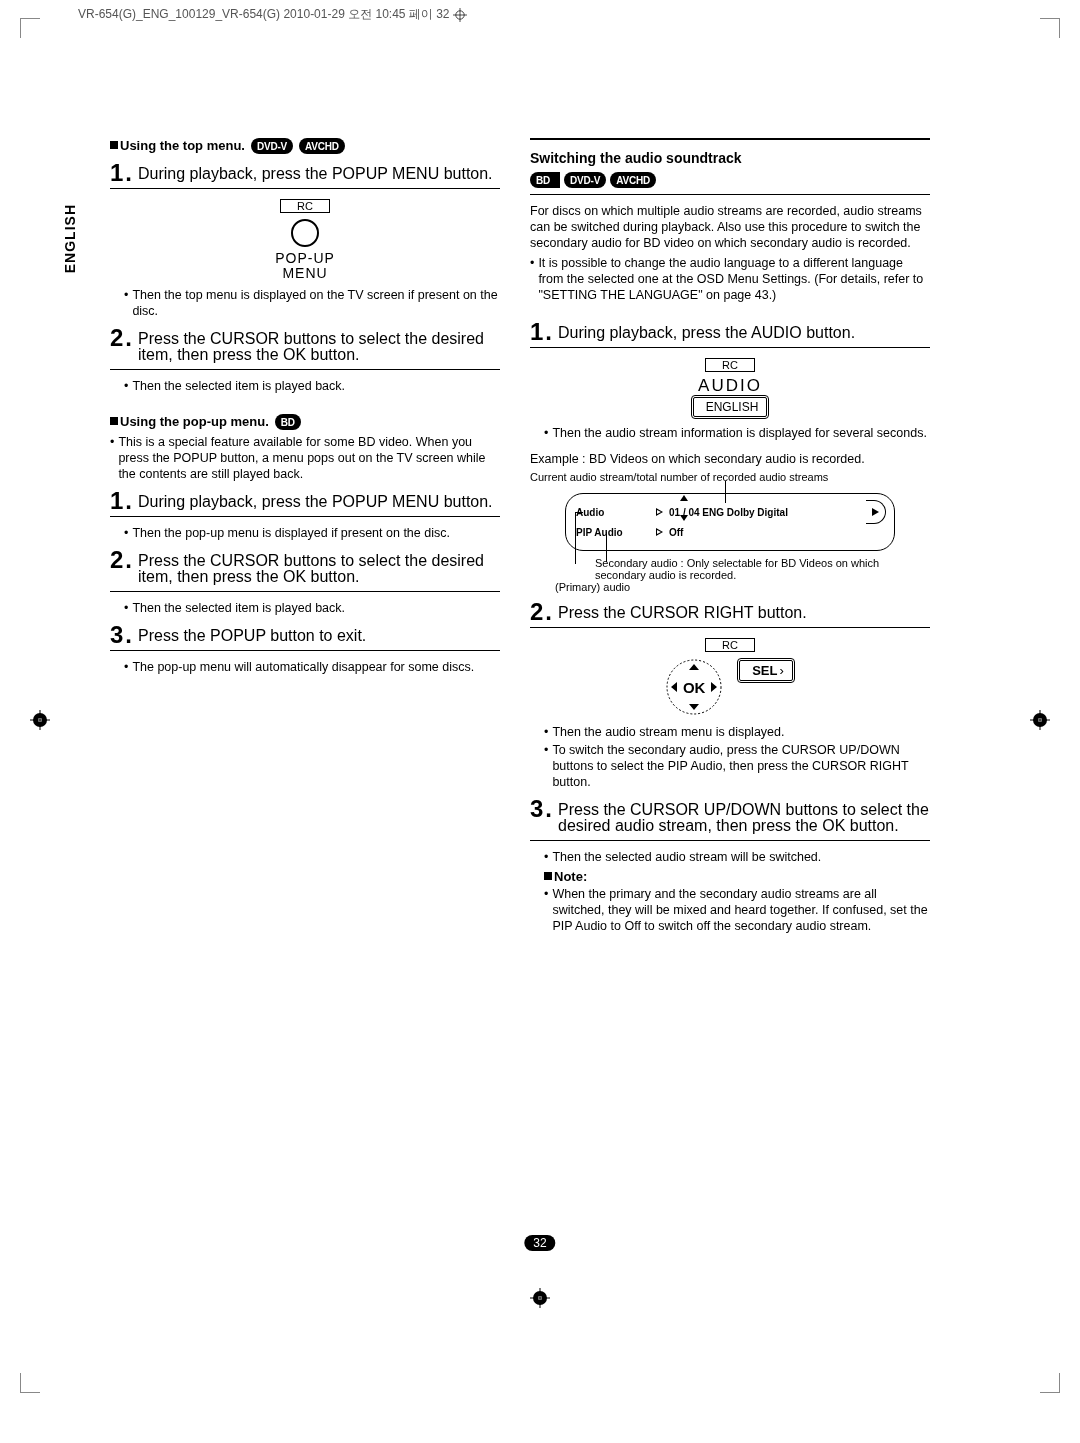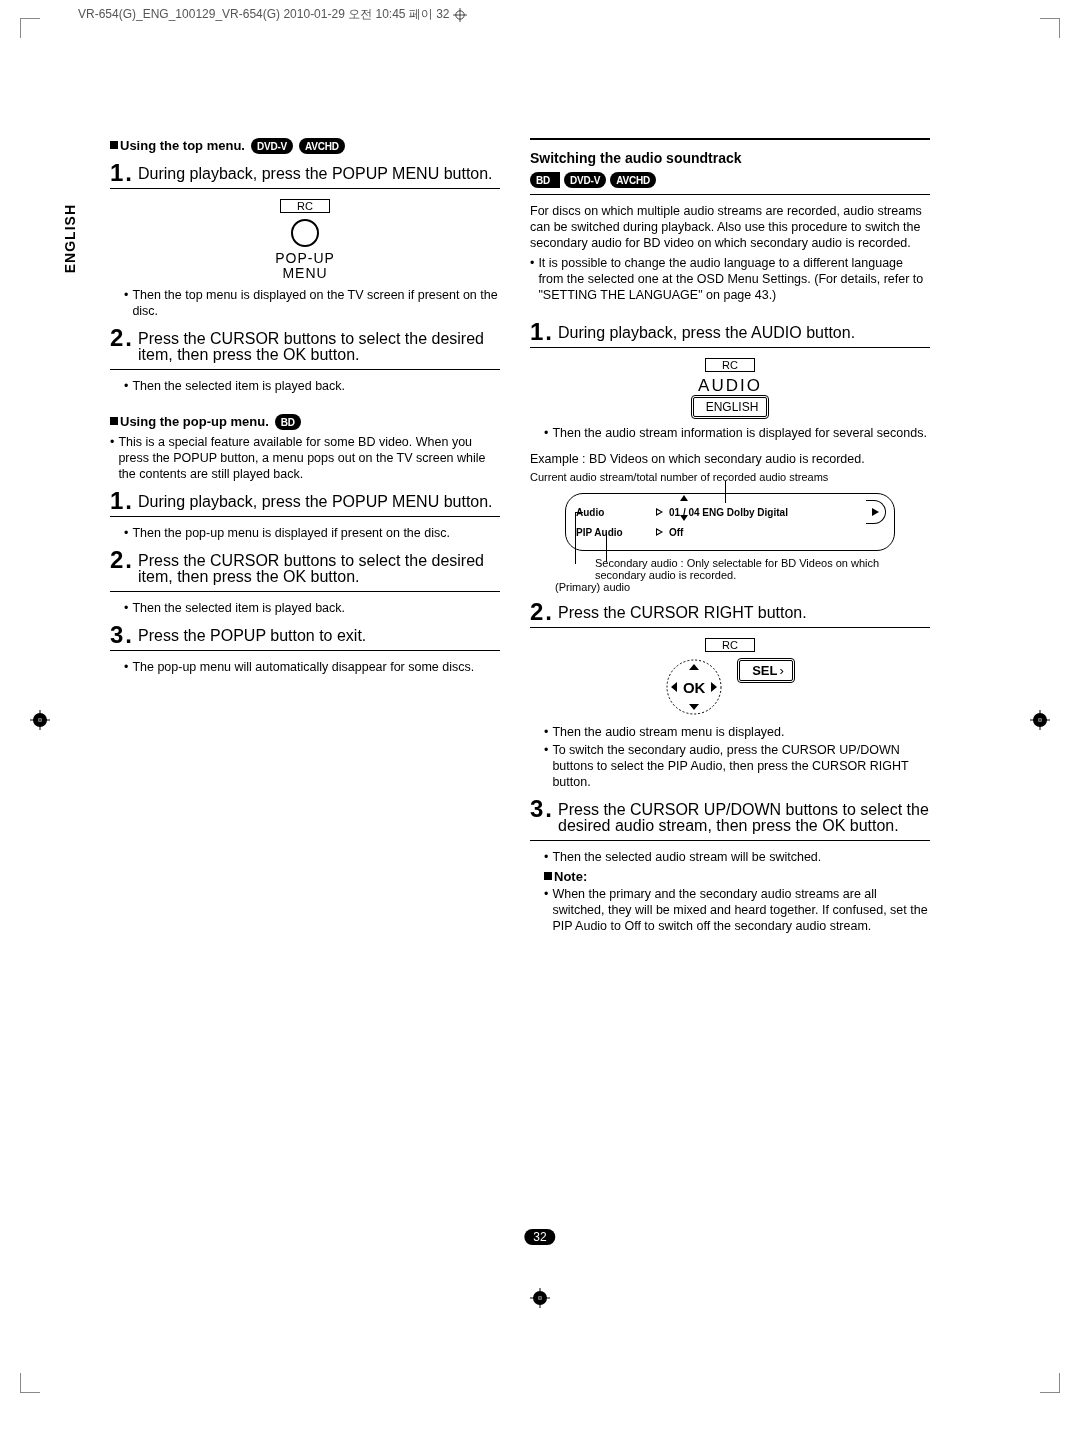--- a/index.html
+++ b/index.html
@@ -71,21 +71,21 @@
   .tri-r.hollow::before { content:''; position:absolute; left:-7px; top:-4px; width:0;height:0;border-top:4px solid transparent;border-bottom:4px solid transparent;border-left:7px solid #000;}
   .tri-r.hollow::after { content:''; position:absolute; left:-6px; top:-2.5px; width:0;height:0;border-top:2.5px solid transparent;border-bottom:2.5px solid transparent;border-left:4.5px solid #fff;}
   .play-indicator { position: absolute; right: -2px; top: 50%; transform: translateY(-50%);
      width: 20px; height: 24px; border: 1px solid #000; border-left: none; border-radius: 0 12px 12px 0;
      display: flex; align-items: center; justify-content: center; background: #fff; }
   .leader { position: absolute; background: #000; }
 
   .ok-pad { display:inline-flex; align-items:center; justify-content:center; position: relative; width: 58px; height: 58px; }
   .ok-center { font-weight: bold; font-size: 15px; }
 
-  .pg-num { position: absolute; left: 50%; bottom: 198px; transform: translateX(-50%);
+  .pg-num { position: absolute; left: 50%; bottom: 192px; transform: translateX(-50%);
             background: #000; color: #fff; border-radius: 10px; padding: 1px 9px; font-size: 12px; }
   .bottom-reg { position: absolute; left: 50%; bottom: 135px; transform: translateX(-50%); }
 
   .title-red { font-weight: bold; font-size: 14px; line-height: 20px; }
 
   .smalltxt { font-size: 12.5px; line-height: 16px; }
   .tiny { font-size: 11px; }
 </style>
 </head>
 <body>

